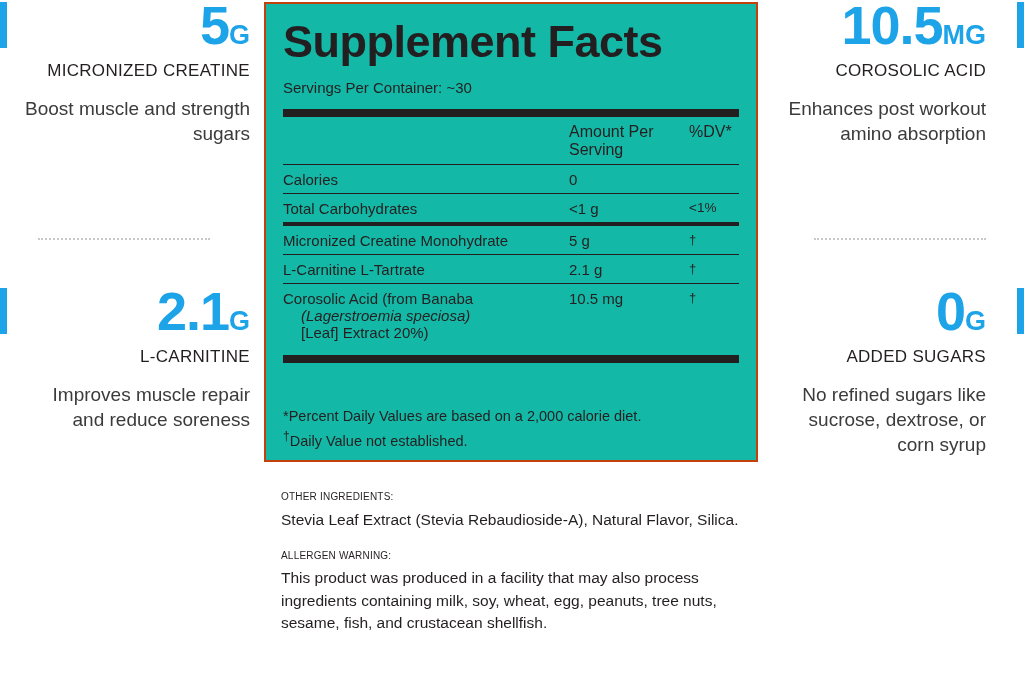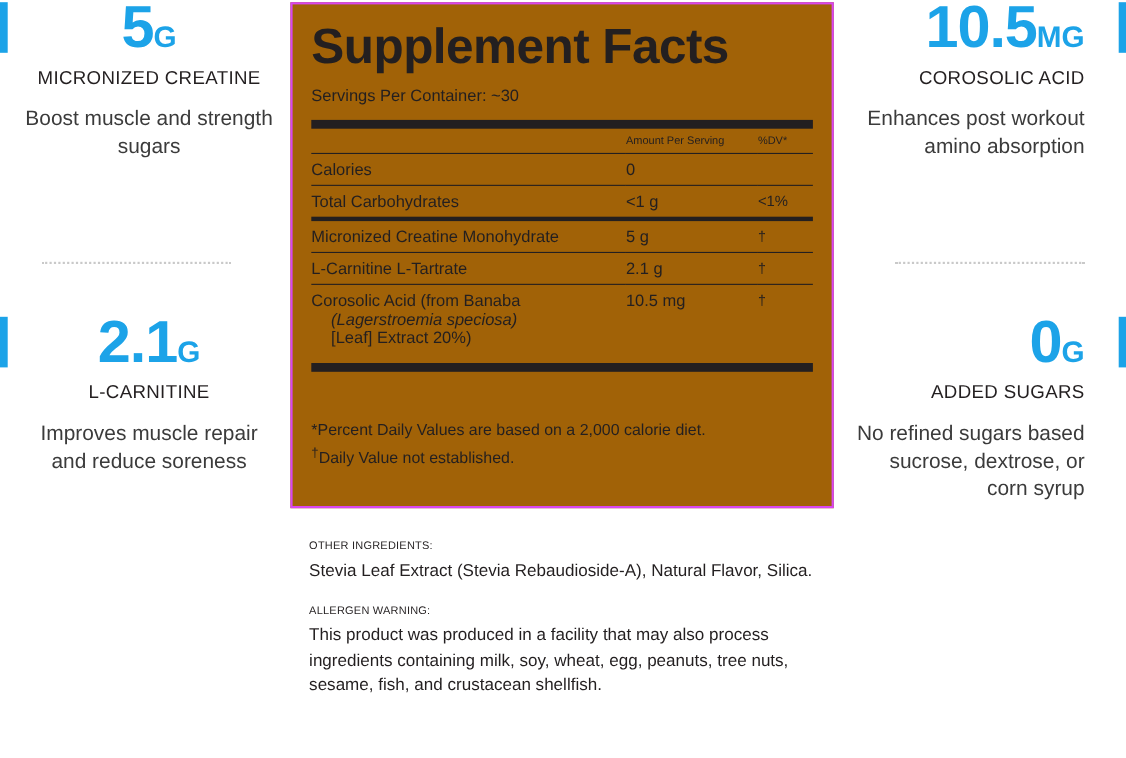--- a/index.html
+++ b/index.html
@@ -37,21 +37,21 @@
   .hl-bar {
     position: absolute;
     top: 2px;
     width: 7px;
     height: 46px;
     background: #1ca3e8;
   }
   .side-left .hl-bar { left: 0; }
   .side-right .hl-bar { right: 0; }
 
-  .hl-inner-left { text-align: center; margin-left: 21px; }
+  .hl-inner-left { text-align: right; margin-left: 21px; }
   .hl-inner-right { padding-right: 38px; text-align: right; }
 
   .hl-value {
     font-size: 54px;
     font-weight: bold;
     color: #1ca3e8;
     line-height: 0.95;
     letter-spacing: -1px;
   }
   .hl-unit {
@@ -82,23 +82,23 @@
     border-top: 2px dotted #c9c9c9;
   }
 
   
   .facts {
     position: absolute;
     left: 264px;
     top: 2px;
     width: 494px;
     height: 460px;
-    border: 2px solid #d946ef;
+    border: 2px solid #c2410c;
     box-sizing: border-box;
-    background: #a16207;
+    background: #14b8a6;
     padding: 0 17px;
   }
   .facts-title {
     font-size: 45px;
     font-weight: bold;
     letter-spacing: -0.5px;
     line-height: 1.05;
     margin-top: 14px;
     margin-bottom: 12px;
   }
@@ -120,21 +120,21 @@
     font-size: 15px;
   }
   table.facts-table td, table.facts-table th {
     padding: 6px 0 5px 0;
     vertical-align: top;
     text-align: left;
     font-weight: normal;
   }
   .th-row th {
     font-weight: bold;
-    font-size: 10px;
+    font-size: 16px;
     padding-bottom: 5px;
     padding-top: 3px;
   }
   .col-amt { text-align: right; width: 120px; }
   .col-dv { text-align: right; width: 50px; }
   .dv-small { font-size: 13.5px; }
   .row-border td { border-top: 1px solid #231f20; }
   .dagger { font-size: 13px; }
   .sub-italic { font-style: italic; padding-left: 18px; display: block; }
   .sub-plain { padding-left: 18px; display: block; }
@@ -214,21 +214,21 @@
 
     <div class="dot-divider" style="right:38px; width:172px; top:238px;"></div>
 
     <div class="hl-block" style="top:286px;">
       <div class="hl-bar"></div>
       <div class="hl-inner-right">
         <div>
           <span class="hl-value">0</span><span class="hl-unit">G</span>
         </div>
         <div class="hl-label">ADDED SUGARS</div>
-        <div class="hl-desc">No refined sugars based sucrose, dextrose, or corn syrup</div>
+        <div class="hl-desc">No refined sugars like sucrose, dextrose, or corn syrup</div>
       </div>
     </div>
 
   </div>
 
   <div class="facts">
     <div class="facts-title">Supplement Facts</div>
     <div class="facts-line">Servings Per Container: ~30</div>
 
     <div class="rule-thick"></div>

